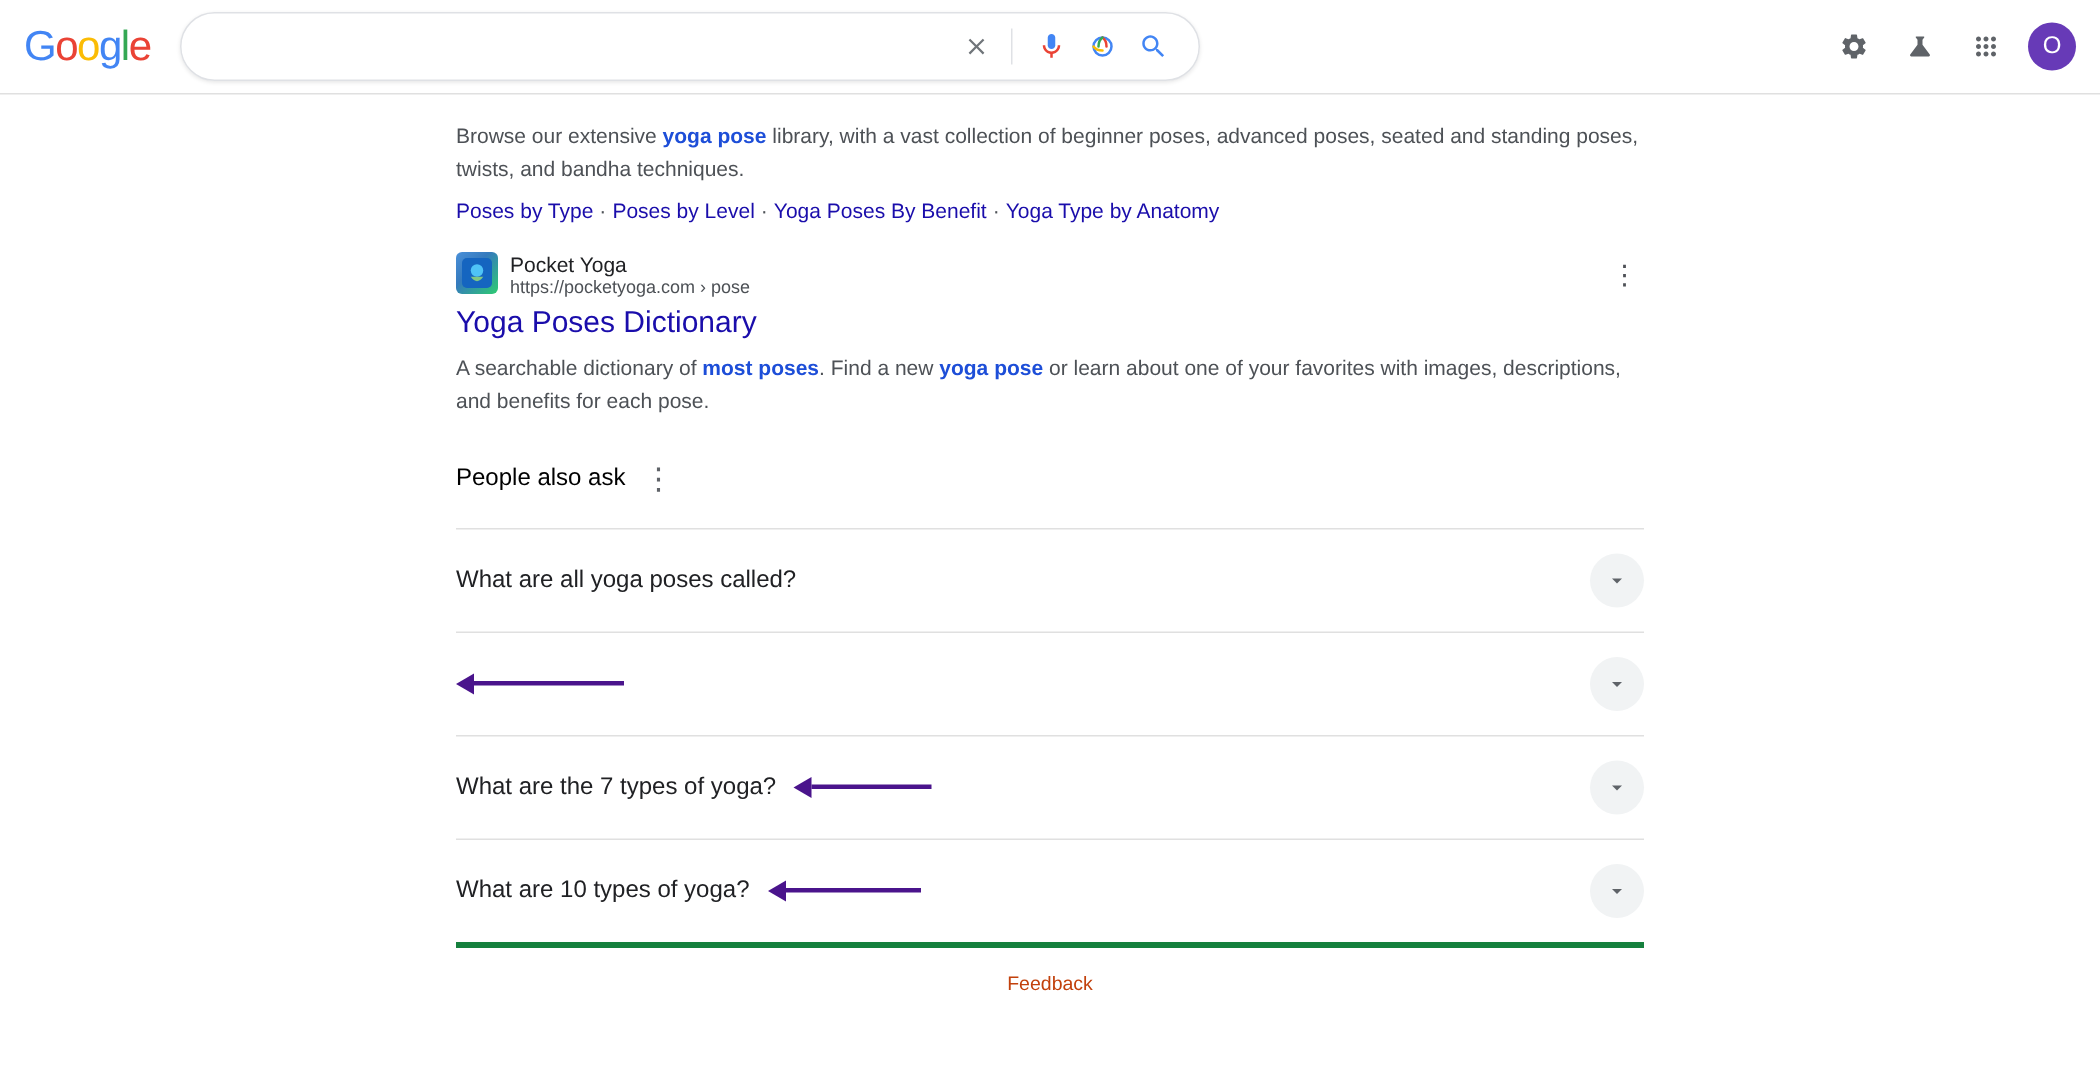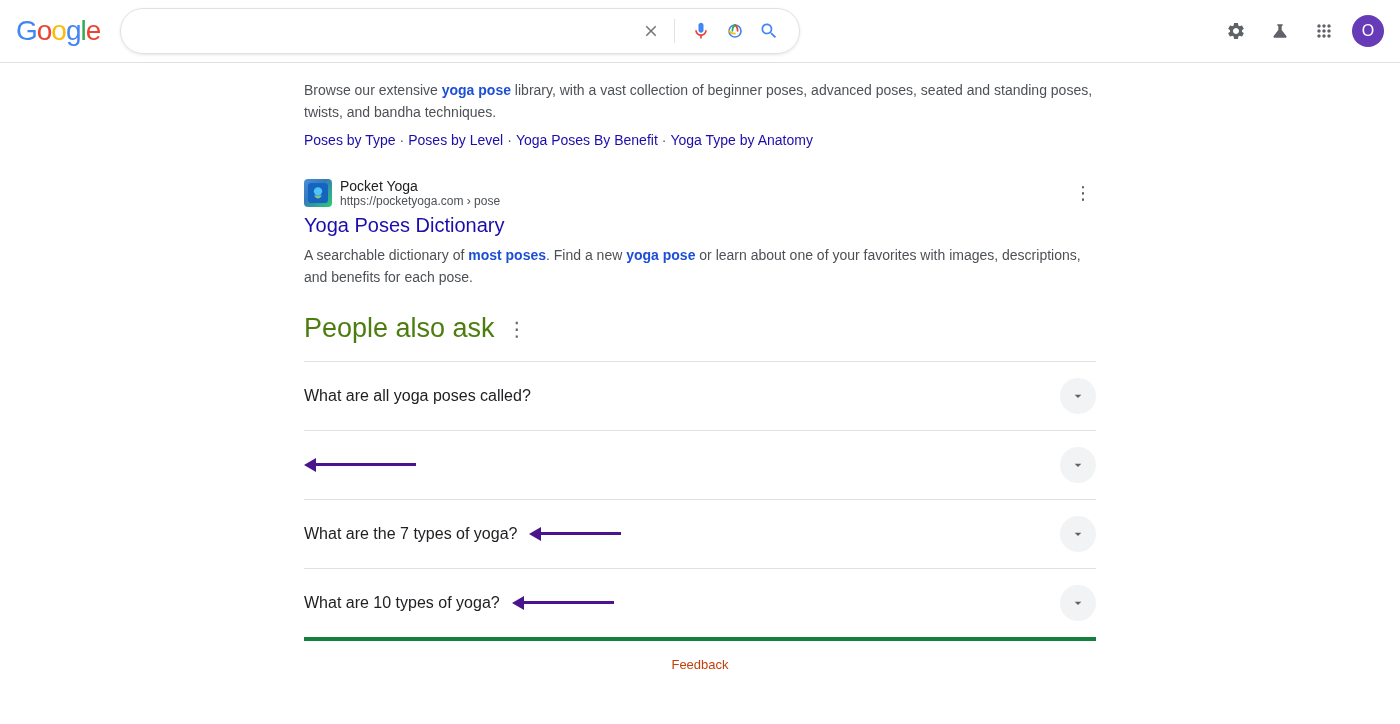--- a/index.html
+++ b/index.html
@@ -141,34 +141,34 @@
       line-height: 1.6;
       margin-bottom: 8px;
     }
     .result-description strong { font-weight: 700; color: #1d4ed8; }
 
     .sitelinks {
       display: flex;
       flex-wrap: wrap;
       gap: 4px;
       font-size: 14px;
-      margin-bottom: 30px;
+      margin-bottom: 20px;
     }
     .sitelink {
       color: #1a0dab;
       text-decoration: none;
     }
     .sitelink-sep {
       color: #4d5156;
     }
 
     
     .source-row {
       display: flex;
-      align-items: center;
+      align-items: flex-start;
       gap: 8px;
       margin-bottom: 4px;
     }
     .favicon {
       width: 28px;
       height: 28px;
       border-radius: 4px;
       background: linear-gradient(135deg, #4a90d9 0%, #357abd 40%, #2ecc71 100%);
       display: flex;
       align-items: center;
@@ -194,23 +194,23 @@
 
     
     .paa-section { margin-top: 24px; }
     .paa-header {
       display: flex;
       align-items: center;
       gap: 8px;
       margin-bottom: 16px;
     }
     .paa-title {
-      font-size: 27px;
+      font-size: 16px;
       font-weight: 400;
-      color: #4d7c0f;
+      color: #000000;
     }
     .paa-menu-btn {
       background: none;
       border: none;
       cursor: pointer;
       color: #5f6368;
       padding: 4px;
       display: flex;
       align-items: center;
       font-size: 20px;

